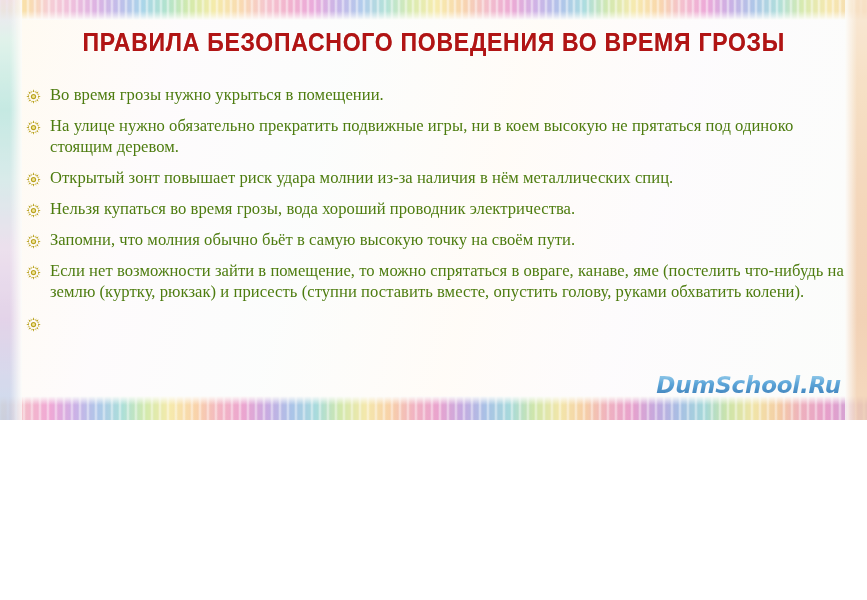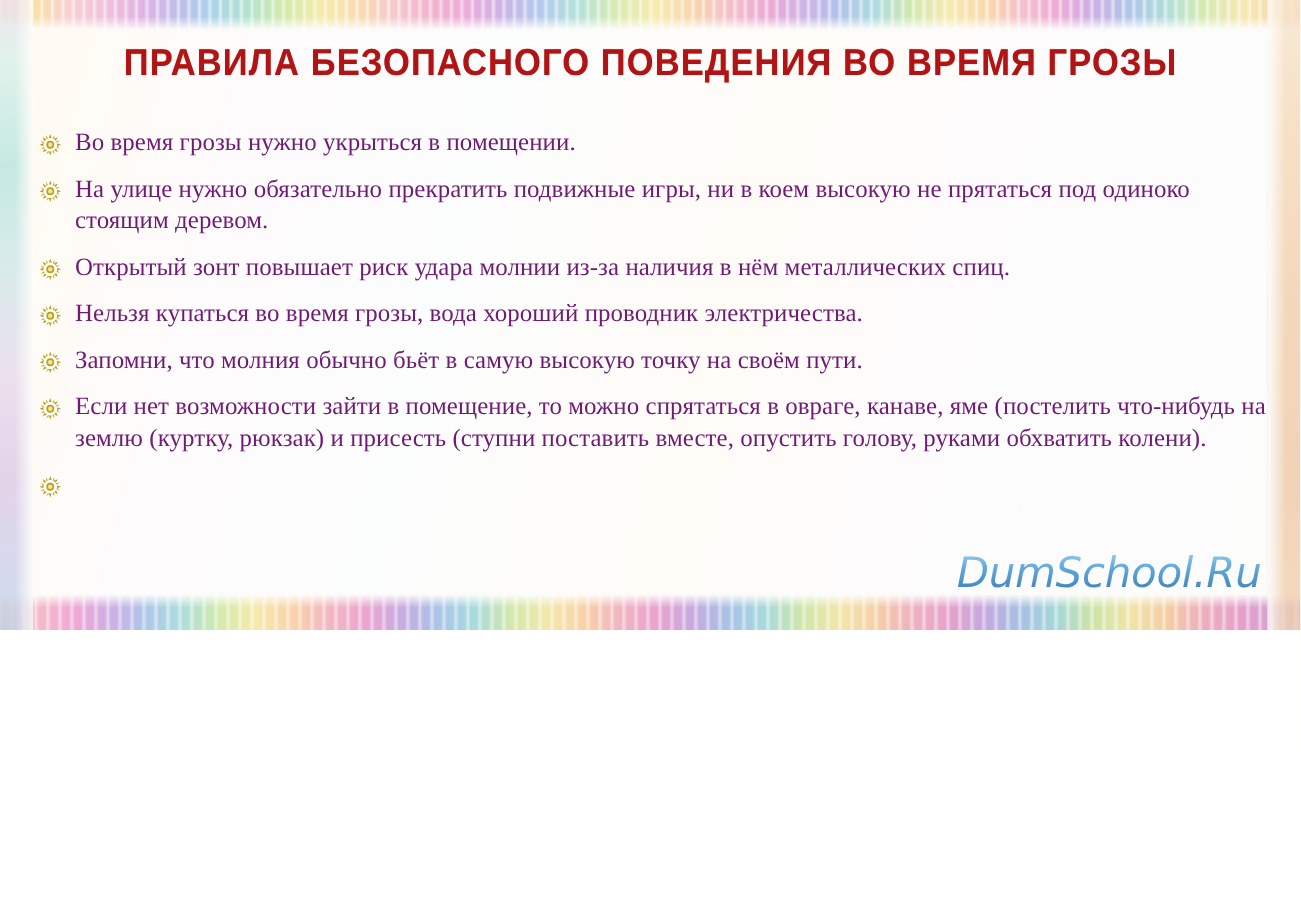--- a/index.html
+++ b/index.html
@@ -156,33 +156,33 @@
     width:15px; height:15px;
     margin:5px 9px 0 0;
     position:relative;
   }
   .bullet svg { display:block; width:15px; height:15px; }
 
   .rule-text {
     font-family:"Liberation Serif","DejaVu Serif",serif;
     font-size:16.6px;
     line-height:21px;
-    color:#701a75;
+    color:#4d7c0f;
     letter-spacing:.05px;
     text-align:left;
   }
 
   
   .watermark {
     position:absolute; z-index:4;
     right:26px; bottom:22px;
     font-family:"DejaVu Sans","Liberation Sans",sans-serif;
-    font-weight:400;
+    font-weight:700;
     font-style:italic;
-    font-size:28px;
+    font-size:23px;
     letter-spacing:-.2px;
     background:linear-gradient(180deg,#9fd4ef 0%, #4f9ed6 45%, #2a6fae 100%);
     -webkit-background-clip:text;
     background-clip:text;
     color:transparent;
     opacity:.92;
     white-space:nowrap;
   }
 </style>
 </head>

